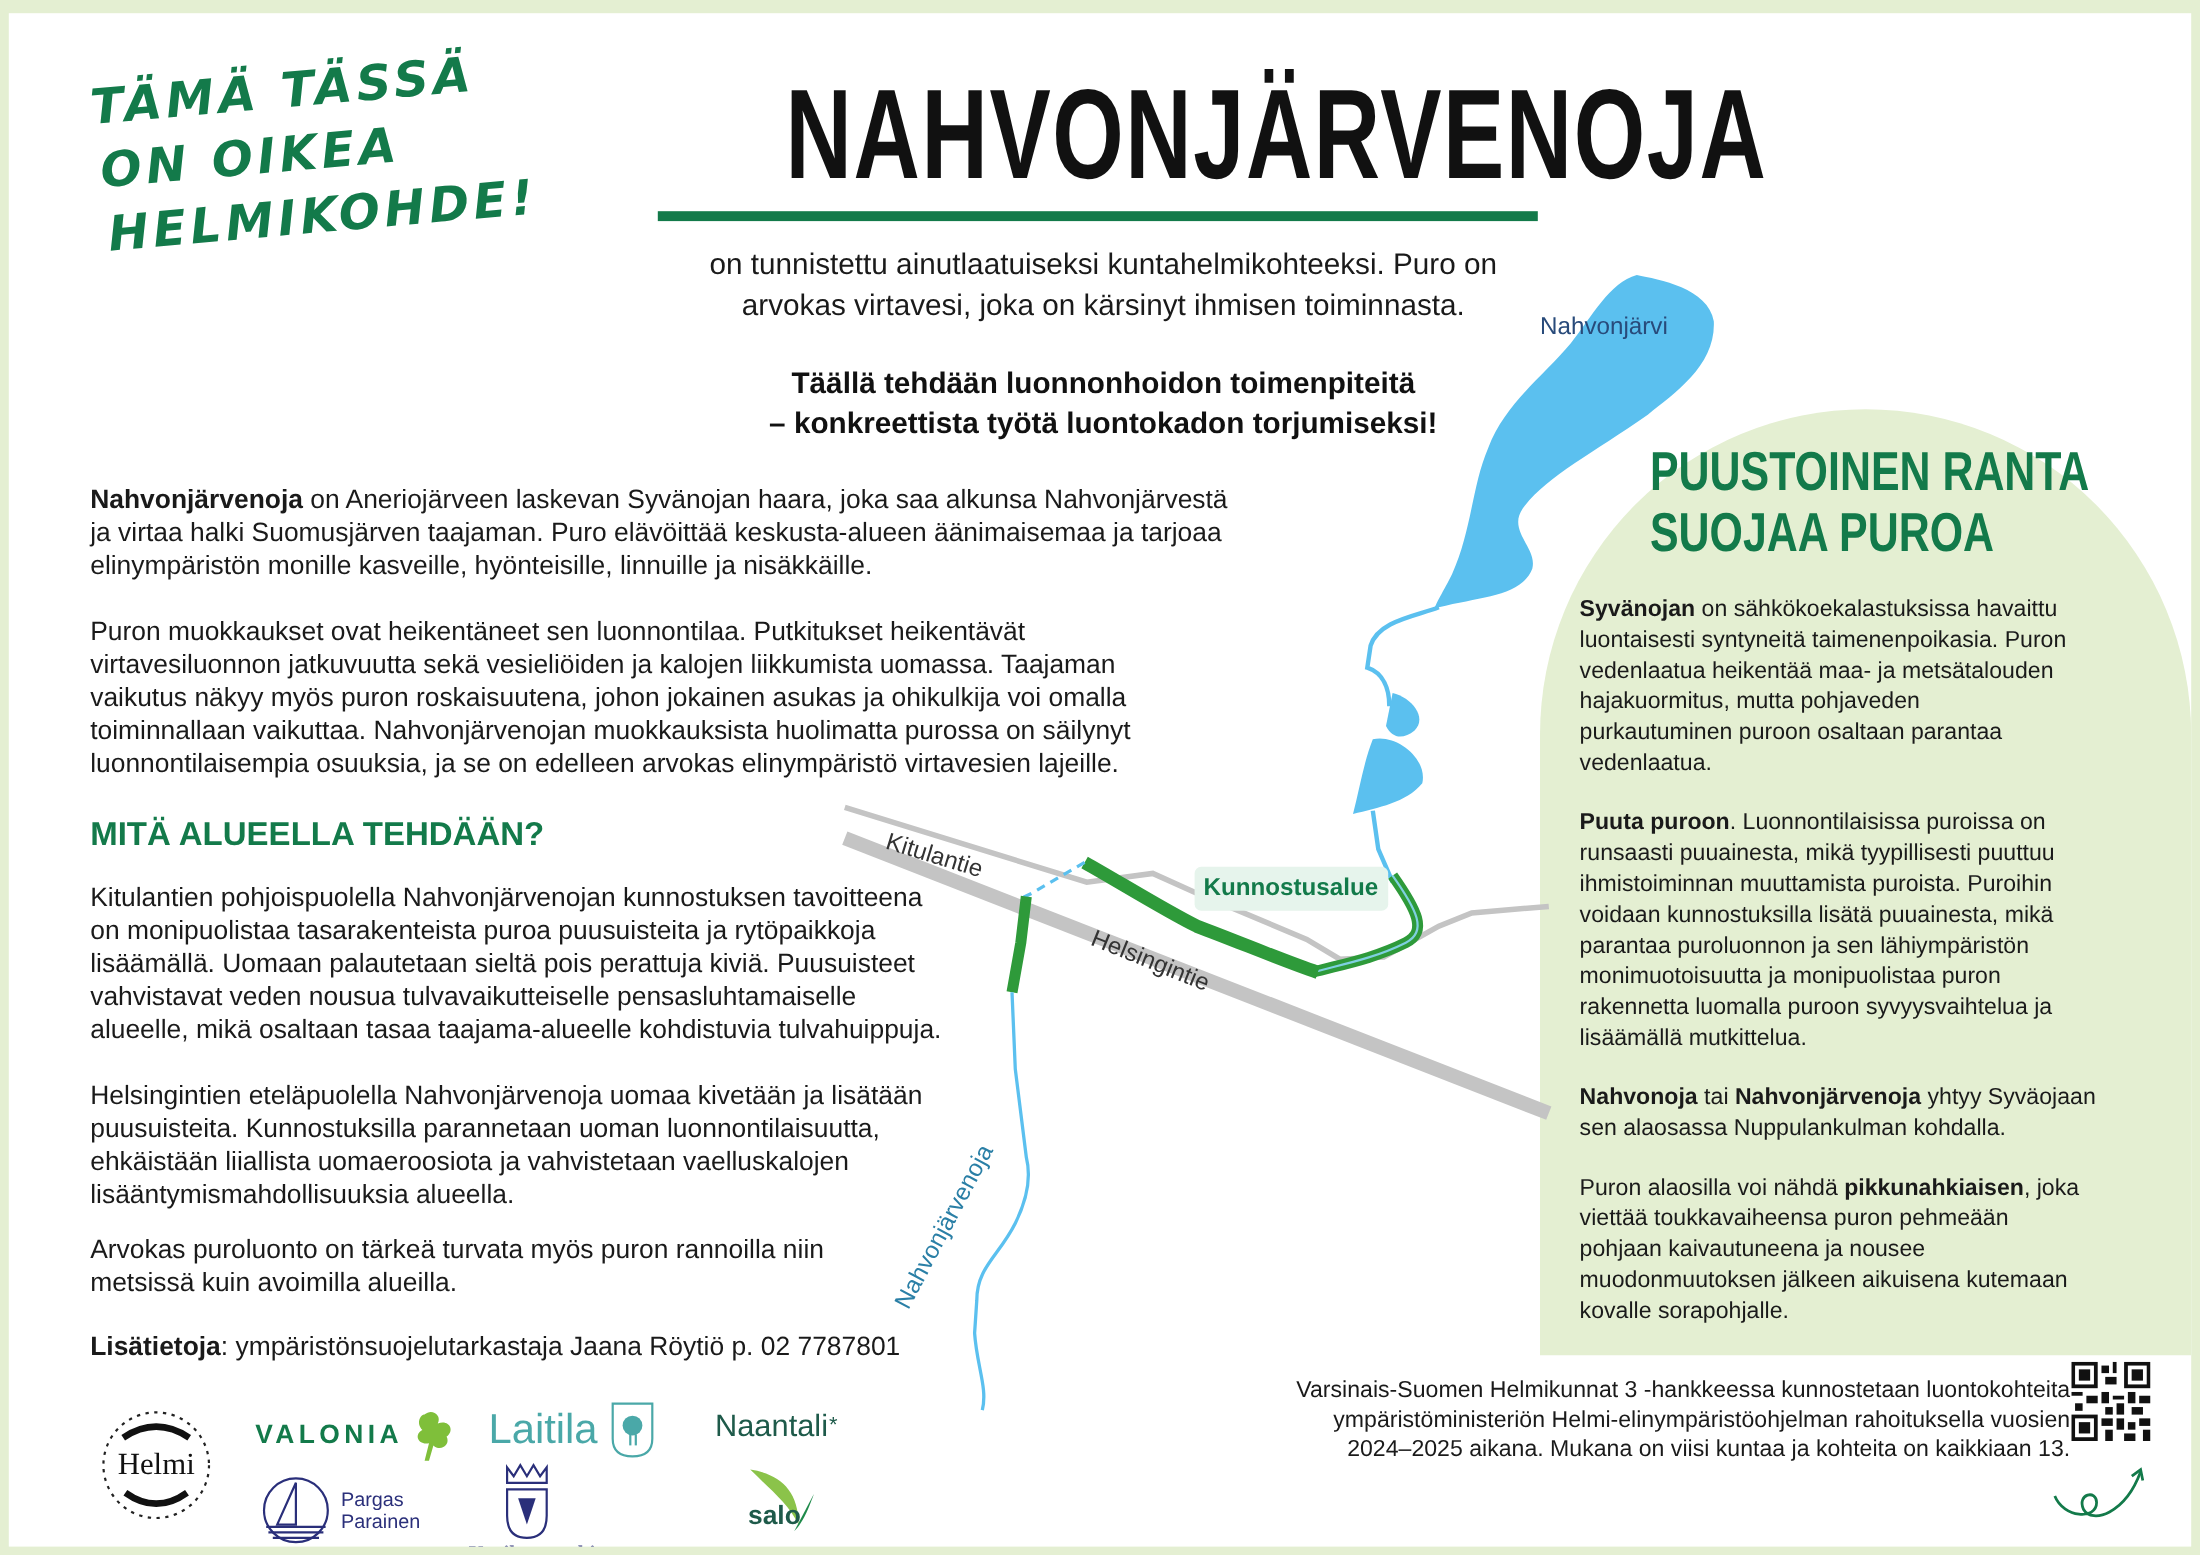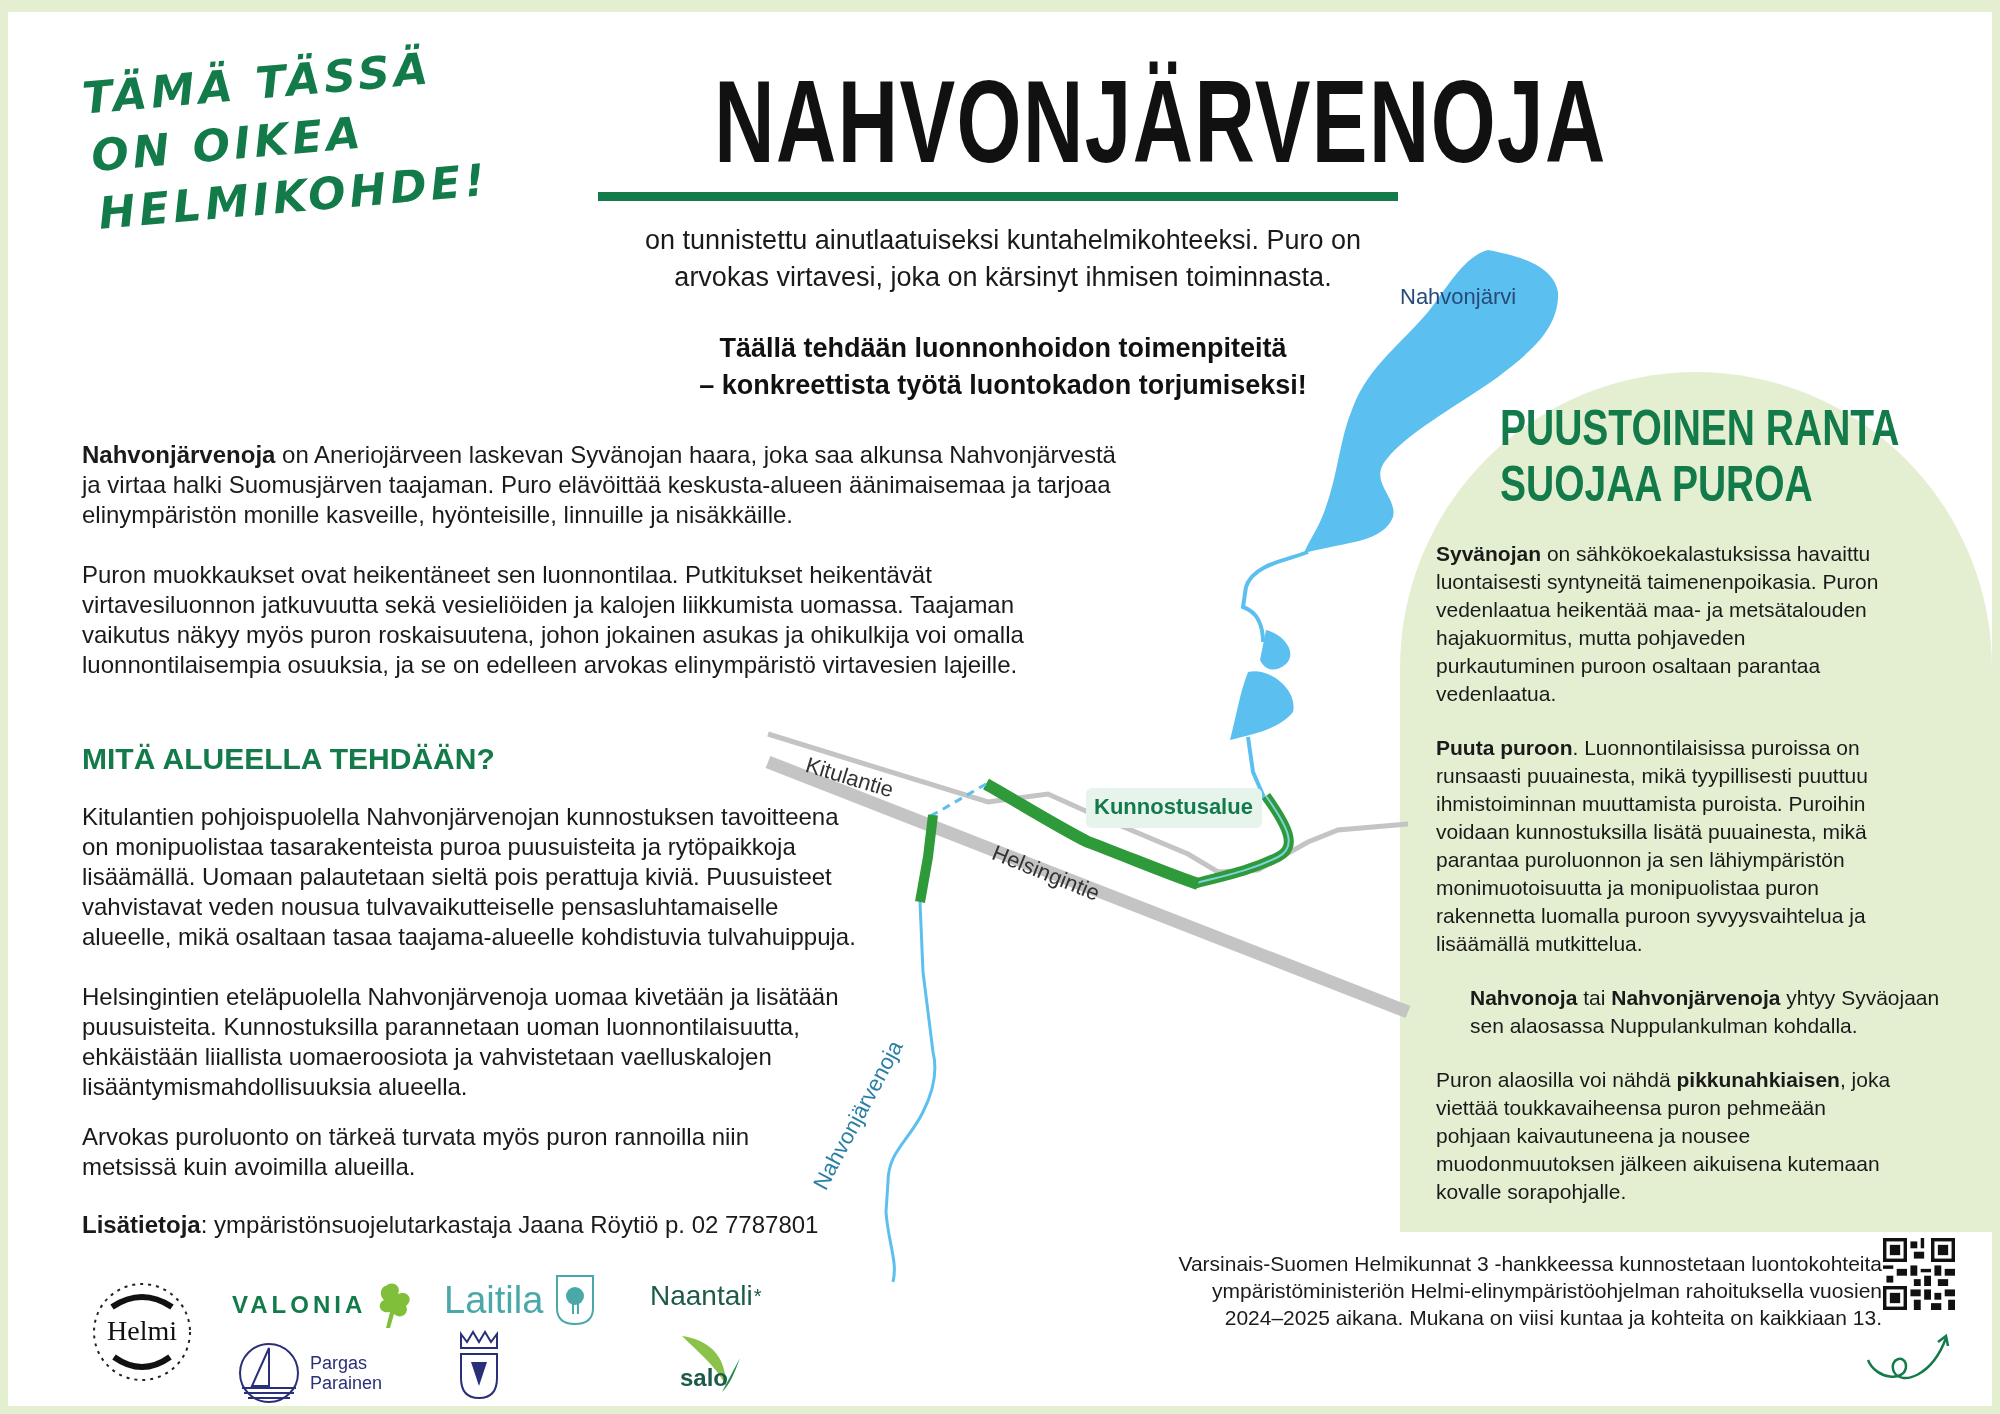--- a/index.html
+++ b/index.html
@@ -77,20 +77,21 @@
 
   <div class="abs body-text" style="top:428px;">
     <b>Nahvonjärvenoja</b><span> on Aneriojärveen laskevan Syvänojan haara, joka saa alkunsa Nahvonjärvestä</span><br>
     <span>ja virtaa halki Suomusjärven taajaman. Puro elävöittää keskusta-alueen äänimaisemaa ja tarjoaa</span><br>
     <span>elinympäristön monille kasveille, hyönteisille, linnuille ja nisäkkäille.</span>
   </div>
   <div class="abs body-text" style="top:548px;">
     <div>Puron muokkaukset ovat heikentäneet sen luonnontilaa. Putkitukset heikentävät</div>
     <div>virtavesiluonnon jatkuvuutta sekä vesieliöiden ja kalojen liikkumista uomassa. Taajaman</div>
     <div>vaikutus näkyy myös puron roskaisuutena, johon jokainen asukas ja ohikulkija voi omalla</div>
+    <div>toiminnallaan vaikuttaa. Nahvonjärvenojan muokkauksista huolimatta purossa on säilynyt</div>
     <div>luonnontilaisempia osuuksia, ja se on edelleen arvokas elinympäristö virtavesien lajeille.</div>
   </div>
   <div class="abs h2">MITÄ ALUEELLA TEHDÄÄN?</div>
   <div class="abs body-text" style="top:790px;">
     <div>Kitulantien pohjoispuolella Nahvonjärvenojan kunnostuksen tavoitteena</div>
     <div>on monipuolistaa tasarakenteista puroa puusuisteita ja rytöpaikkoja</div>
     <div>lisäämällä. Uomaan palautetaan sieltä pois perattuja kiviä. Puusuisteet</div>
     <div>vahvistavat veden nousua tulvavaikutteiselle pensasluhtamaiselle</div>
     <div>alueelle, mikä osaltaan tasaa taajama-alueelle kohdistuvia tulvahuippuja.</div>
   </div>
@@ -123,21 +124,21 @@
   <div class="abs arch-text" style="top:722px;">
     <b>Puuta puroon</b><span>. Luonnontilaisissa puroissa on</span><br>
     <span>runsaasti puuainesta, mikä tyypillisesti puuttuu</span><br>
     <span>ihmistoiminnan muuttamista puroista. Puroihin</span><br>
     <span>voidaan kunnostuksilla lisätä puuainesta, mikä</span><br>
     <span>parantaa puroluonnon ja sen lähiympäristön</span><br>
     <span>monimuotoisuutta ja monipuolistaa puron</span><br>
     <span>rakennetta luomalla puroon syvyysvaihtelua ja</span><br>
     <span>lisäämällä mutkittelua.</span>
   </div>
-  <div class="abs arch-text" style="top:972px;margin-left:34px;">
+  <div class="abs arch-text" style="top:972px;">
     <b>Nahvonoja</b><span> tai </span><b>Nahvonjärvenoja</b><span> yhtyy Syväojaan</span><br>
     <span>sen alaosassa Nuppulankulman kohdalla.</span>
   </div>
   <div class="abs arch-text" style="top:1054px;">
     <span>Puron alaosilla voi nähdä </span><b>pikkunahkiaisen</b><span>, joka</span><br>
     <span>viettää toukkavaiheensa puron pehmeään</span><br>
     <span>pohjaan kaivautuneena ja nousee</span><br>
     <span>muodonmuutoksen jälkeen aikuisena kutemaan</span><br>
     <span>kovalle sorapohjalle.</span>
   </div>

